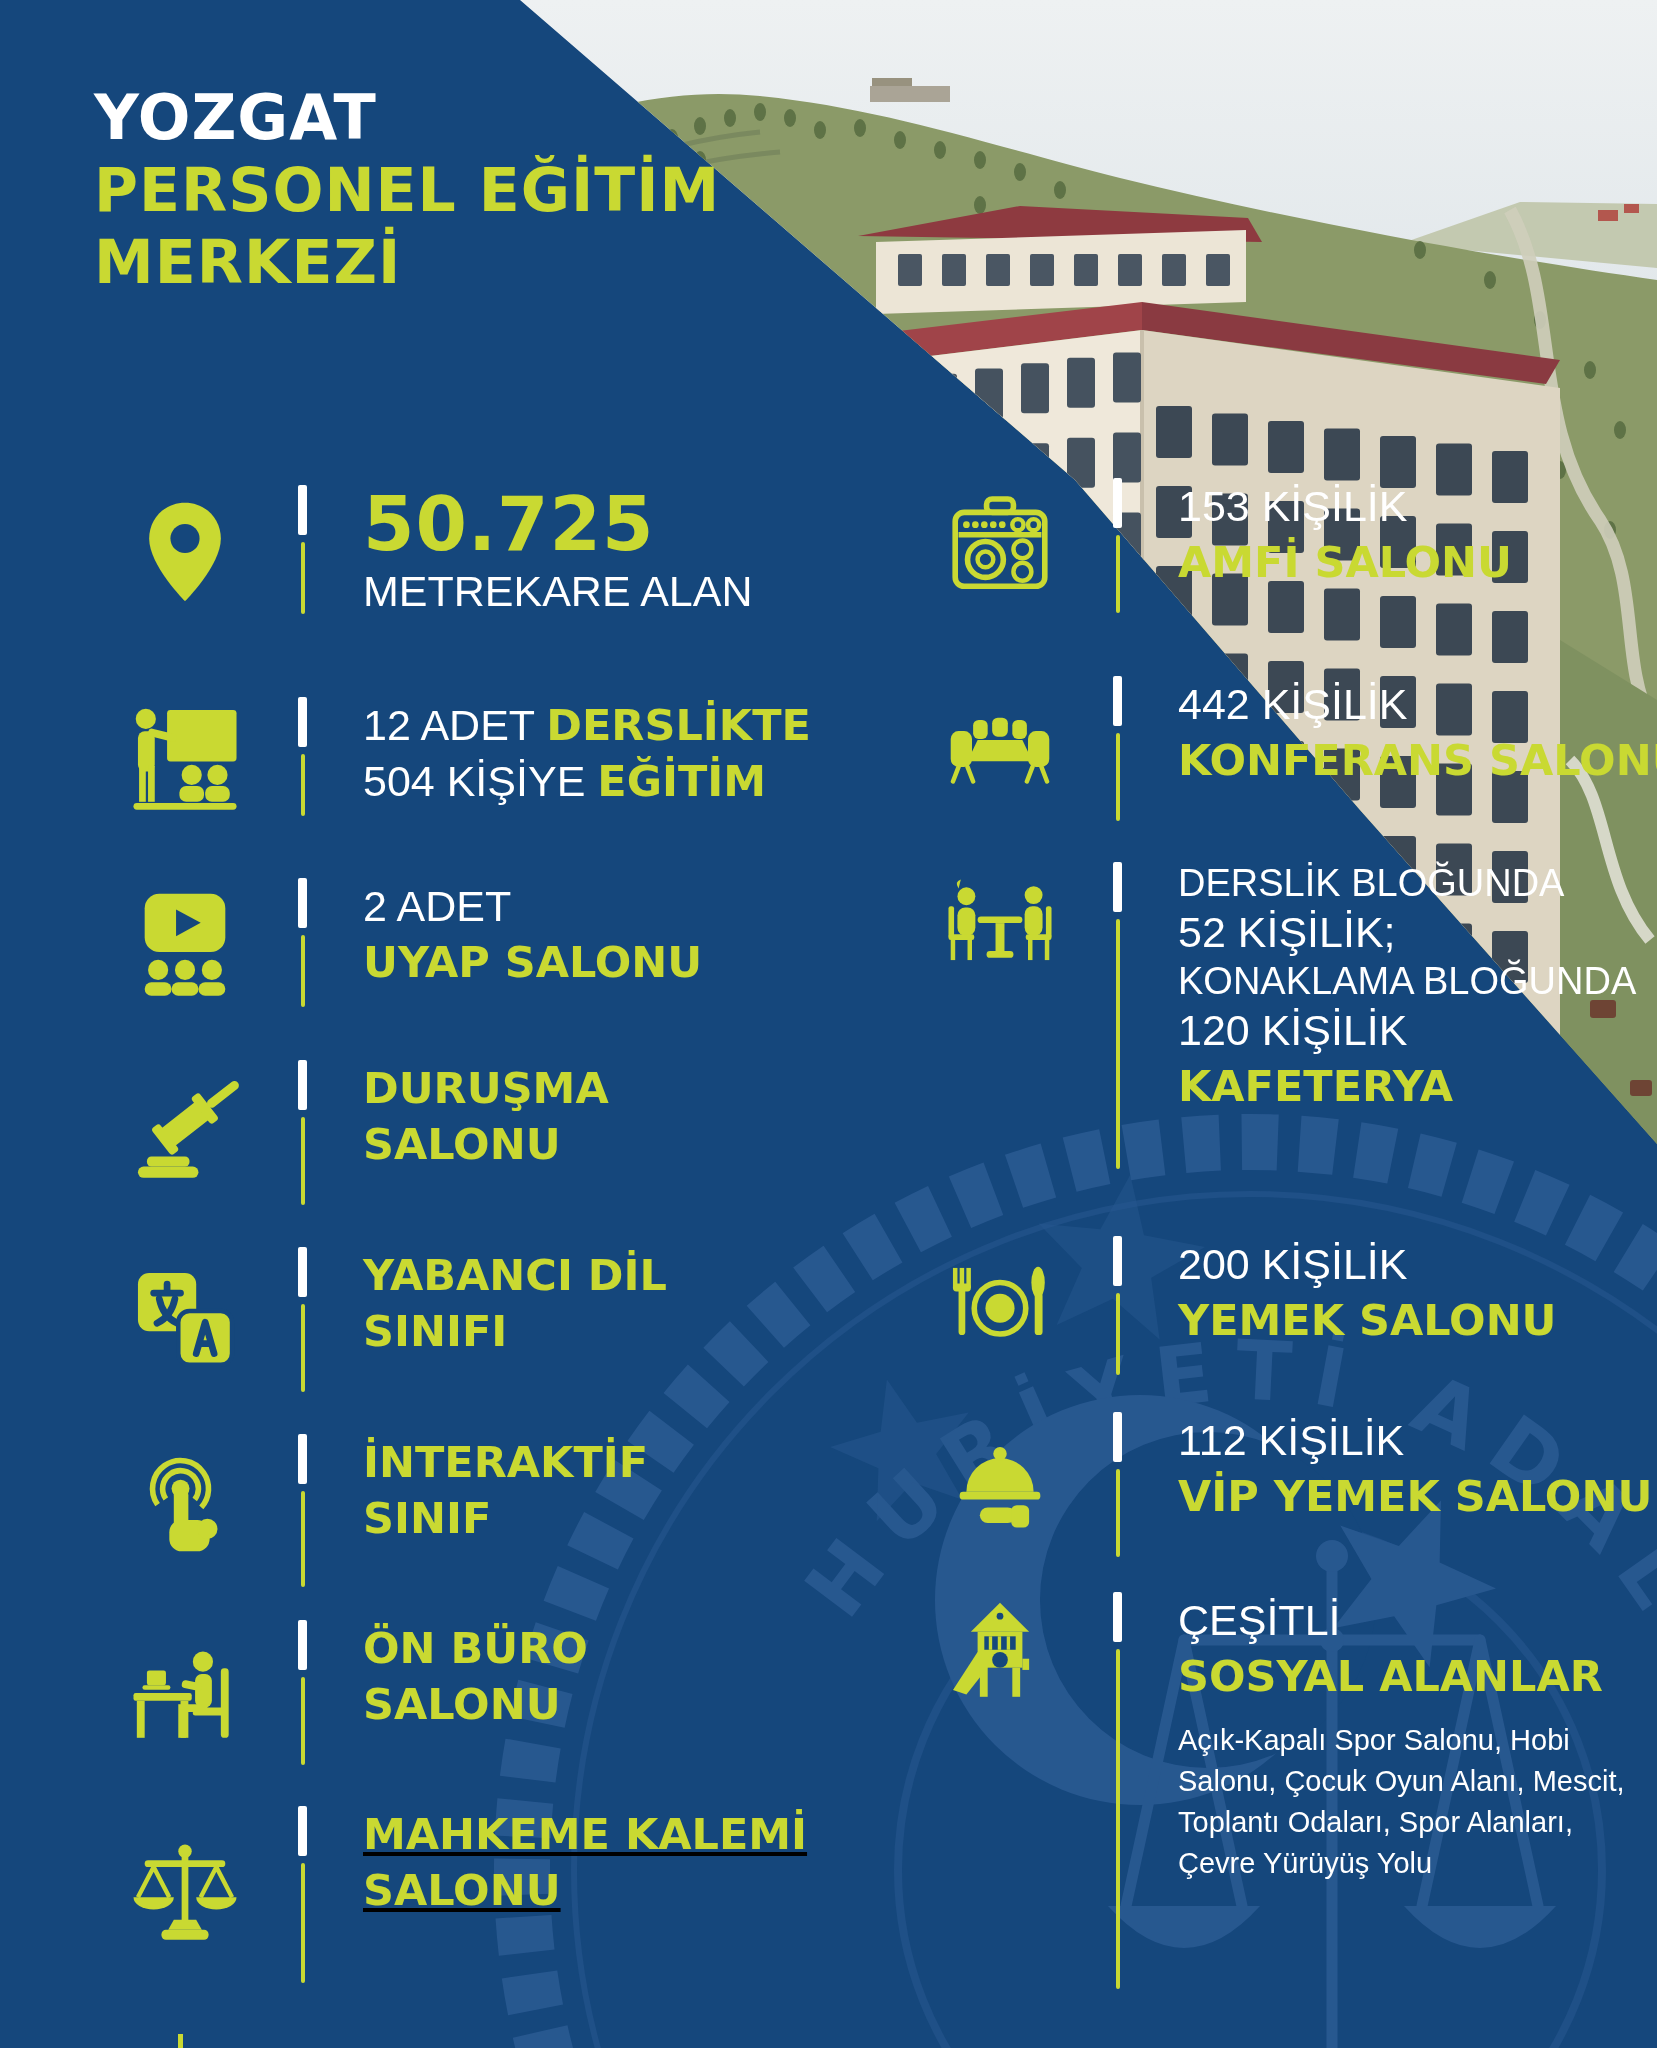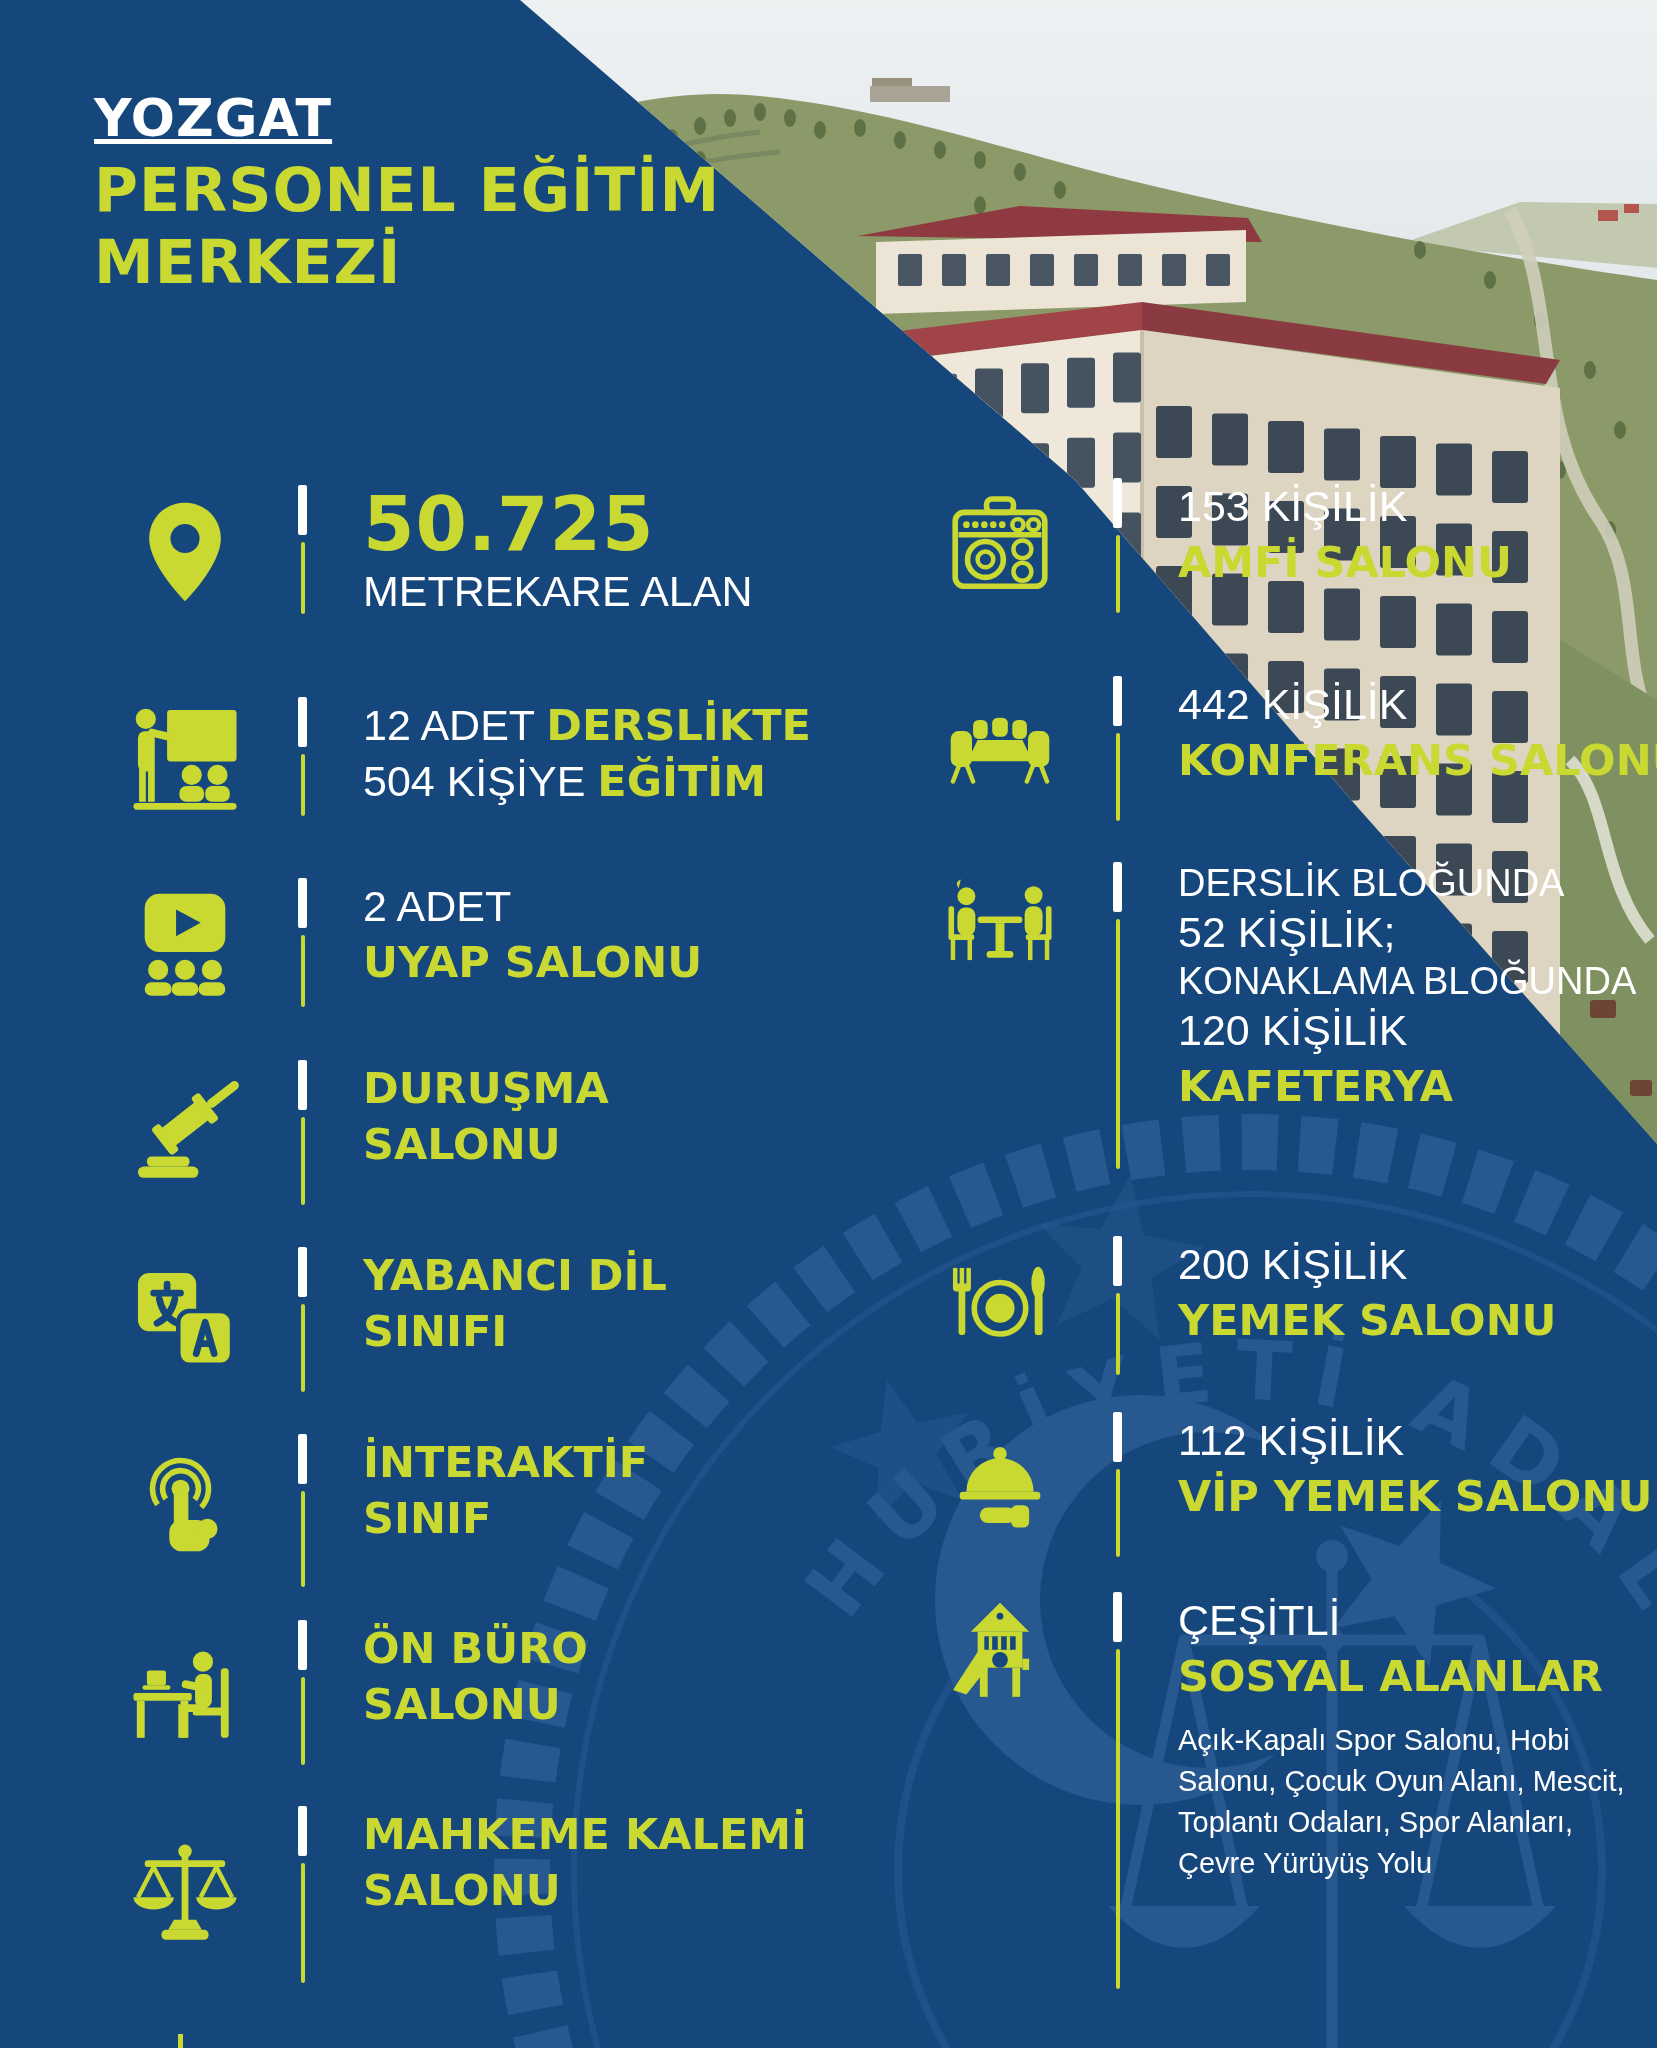--- a/index.html
+++ b/index.html
@@ -15,21 +15,21 @@
   .photo{
     position:absolute;left:0;top:0;width:1657px;height:1150px;
     clip-path:polygon(520px 0,1657px 0,1657px 1144px,1360px 810px,1075px 480px);
   }
   .photo svg{display:block;width:1657px;height:1150px;}
   
   .watermark{position:absolute;left:0;top:0;width:1657px;height:2048px;opacity:.9;}
   
   .title{position:absolute;left:94px;top:82px;line-height:72px;letter-spacing:1px;
          font-family:"DejaVu Sans", sans-serif;font-weight:bold;}
-  .title .t1{color:#fff;font-size:52px;text-decoration:underline;}
+  .title .t1{color:#fff;font-size:62px;}
   .title .t2,.title .t3{color:var(--acc);font-size:60px;}
   
   .item{position:absolute;display:flex;align-items:stretch;}
   .icon{width:170px;display:flex;align-items:center;justify-content:center;align-self:center;}
   .icon svg{width:112px;height:112px;fill:var(--acc);}
   .icon-top{align-self:flex-start;margin-top:4px;}
   .divider{margin-left:28px;width:9px;display:flex;flex-direction:column;align-items:center;flex:none;}
   .dw{width:9px;height:50px;background:#fff;border-radius:2px;}
   .dy{width:4px;background:var(--acc);margin-top:7px;border-radius:2px;}
   .text{margin-left:56px;}
@@ -451,21 +451,21 @@
       </div>
       <div class="divider">
         <div class="dw"></div>
         <div class="dy" style="height:88px"></div>
       </div>
       <div class="text">
         <div class="line line-big"><span class="seg-accent">ÖN BÜRO</span></div>
         <div class="line line-big"><span class="seg-accent">SALONU</span></div>
       </div>
     </div>
-    <div class="item" style="left: 100px; top: 1806px;">
+    <div class="item" style="left: 100px; top: 1806px; text-decoration: underline;">
       <div class="icon">
         <svg viewBox="0 0 100 100">
           <circle cx="50" cy="11" r="6"></circle>
           <rect x="47" y="13" width="6" height="64" rx="2"></rect>
           <rect x="14" y="19" width="72" height="6" rx="3"></rect>
           <path d="M22 25 L8 52 M22 25 L36 52" stroke="#c9d932" stroke-width="4" fill="none"></path>
           <path d="M4 52a18 11 0 0 0 36 0z"></path>
           <path d="M78 25 L64 52 M78 25 L92 52" stroke="#c9d932" stroke-width="4" fill="none"></path>
           <path d="M60 52a18 11 0 0 0 36 0z"></path>
           <path d="M40 72h20l5 9H35z"></path>

